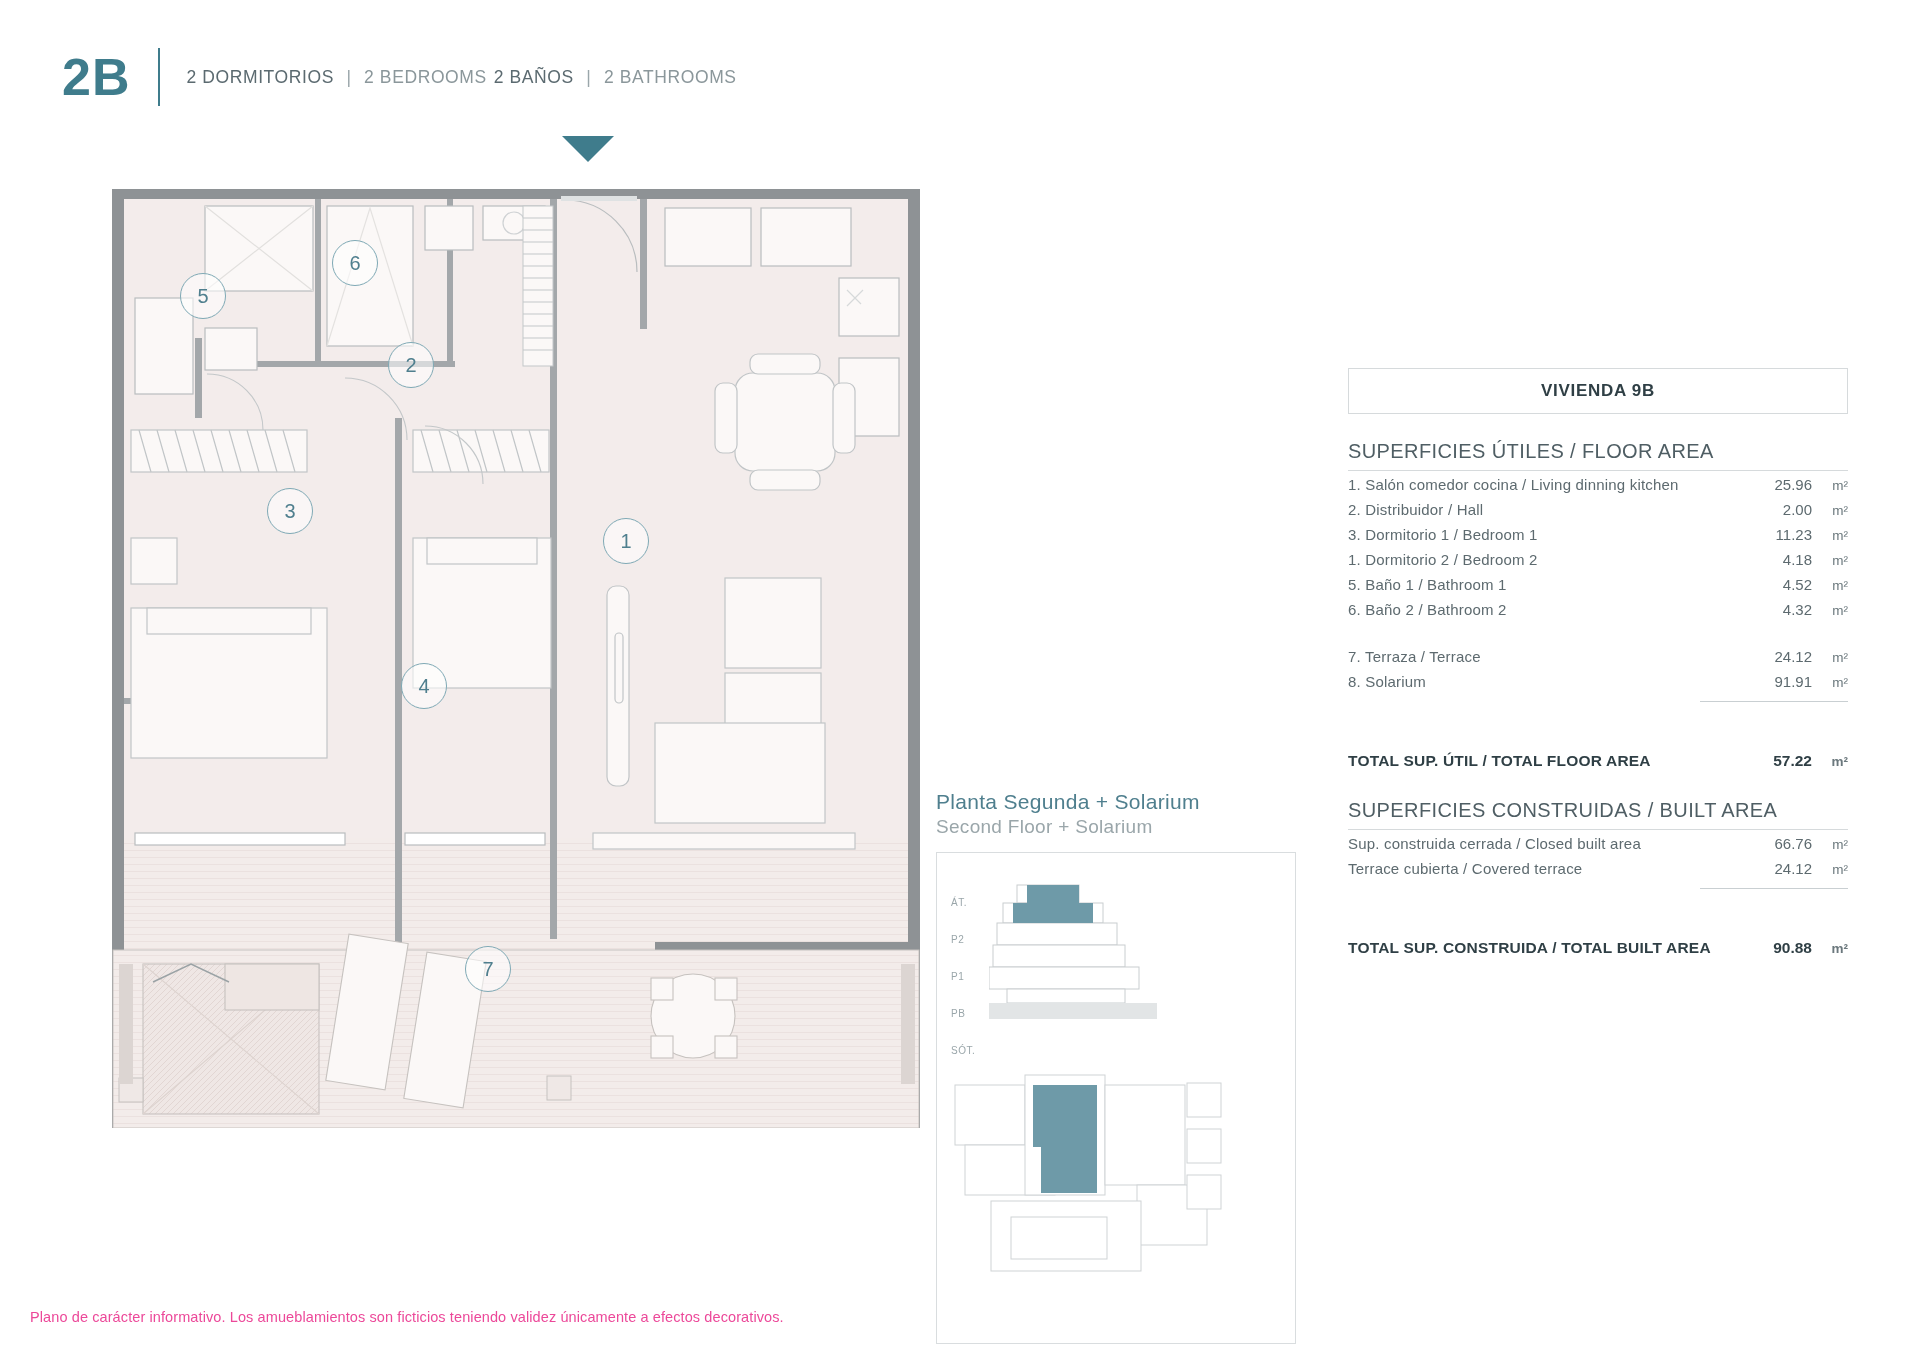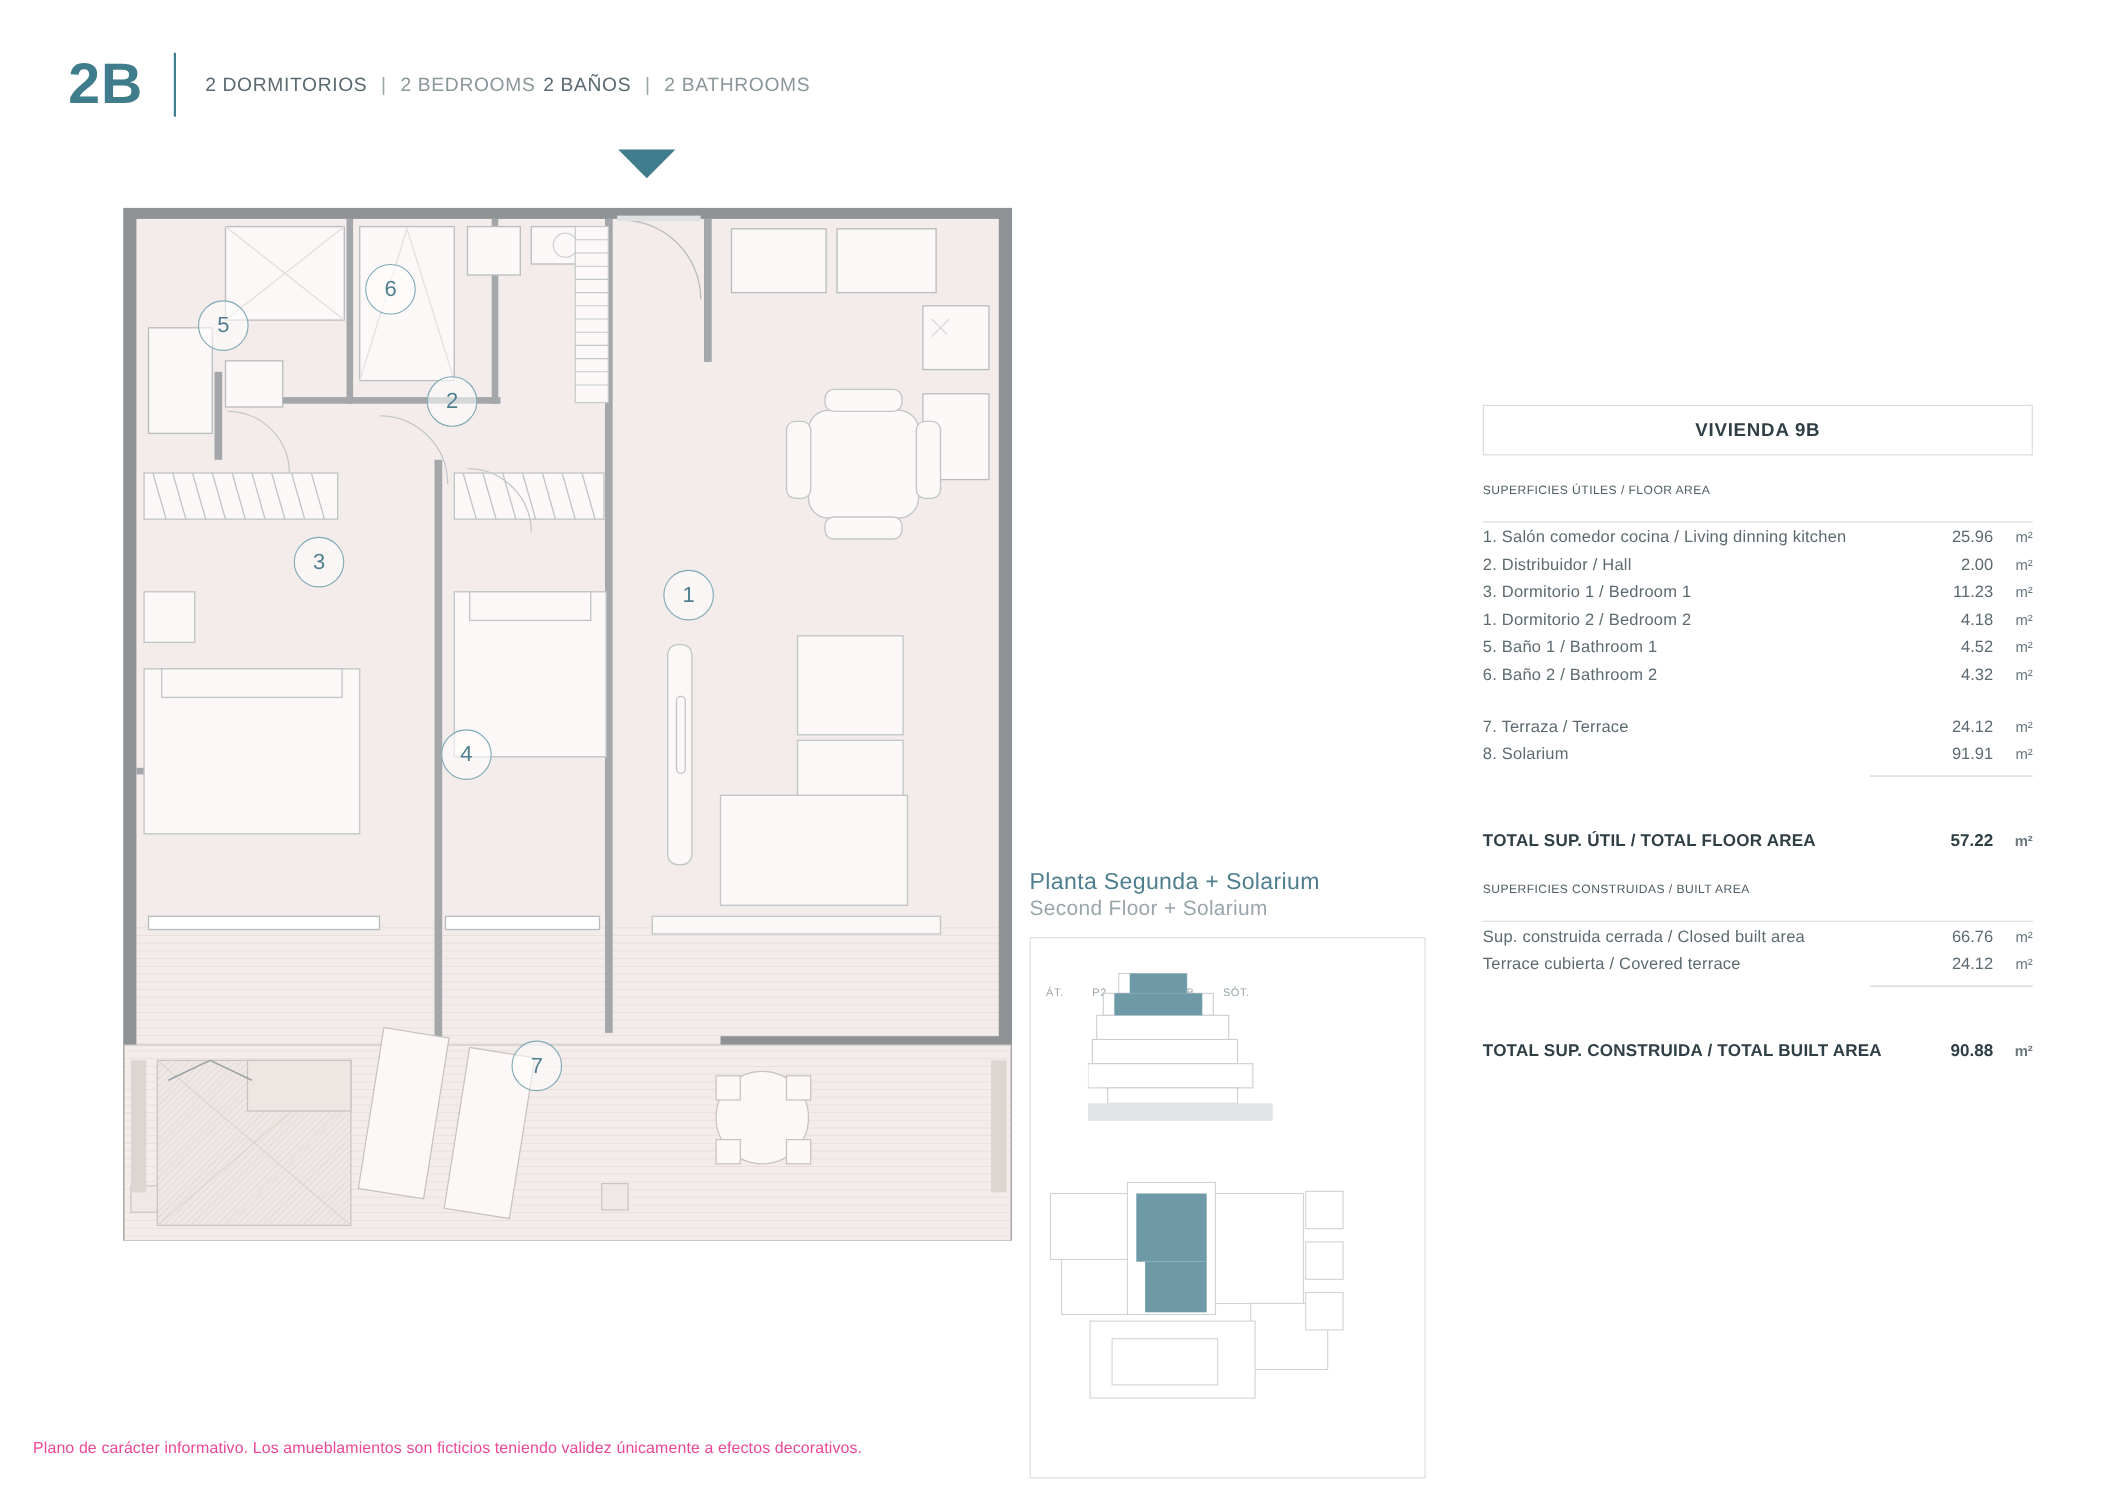--- a/index.html
+++ b/index.html
@@ -40,32 +40,32 @@
   }
 
   
   .keyblock{position:absolute;left:936px;top:790px;width:360px;}
   .keytitle-es{font-size:21px;color:#4f7f8e;letter-spacing:.3px;}
   .keytitle-en{font-size:19px;color:#9aa6aa;letter-spacing:.3px;margin-top:2px;}
   .keybox{
     margin-top:14px;width:358px;height:490px;border:1px solid #d9dddf;background:#fff;
     position:relative;
   }
-  .keylabels{position:absolute;left:14px;top:44px;display:flex;flex-direction:row;gap:26px;}
+  .keylabels{position:absolute;left:14px;top:44px;display:flex;flex-direction:column;gap:26px;}
   .keylabels span{font-size:10px;color:#9aa6aa;letter-spacing:.5px;}
 
   
   .table{position:absolute;left:1348px;top:368px;width:500px;}
   .tbl-head{
     border:1px solid #d6dadc;height:44px;display:flex;align-items:center;justify-content:center;
     font-size:17px;font-weight:700;color:#2f3f45;letter-spacing:.7px;
   }
   .sect{margin-top:26px;}
   .sect-title{
-    font-size:11px;color:#4f5e64;letter-spacing:.4px;padding-bottom:22px;
+    font-size:20px;color:#4f5e64;letter-spacing:.4px;padding-bottom:7px;
     border-bottom:1px solid #d6dadc;
   }
   .row{
     display:flex;align-items:baseline;font-size:15px;color:#5d6a6f;
     padding:5px 0 3px 0;
   }
   .row .lbl{flex:1;letter-spacing:.2px;}
   .row .val{width:72px;text-align:right;}
   .row .unit{width:36px;text-align:right;color:#6b787d;font-size:13.5px;}
   .row.gap{margin-top:22px;}

